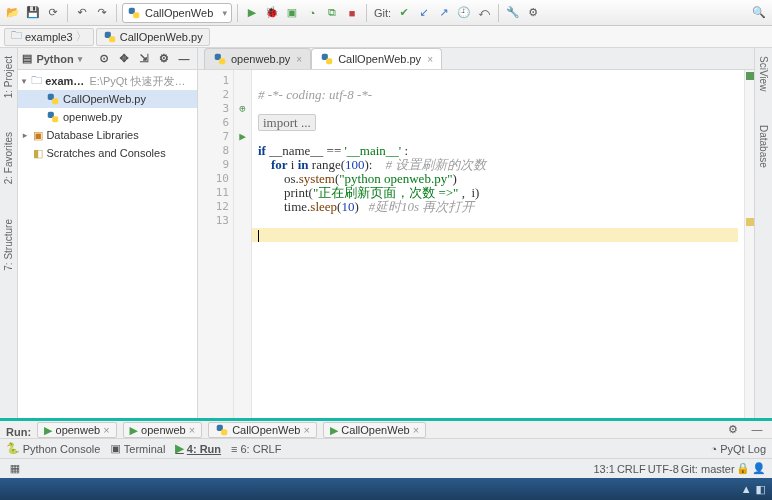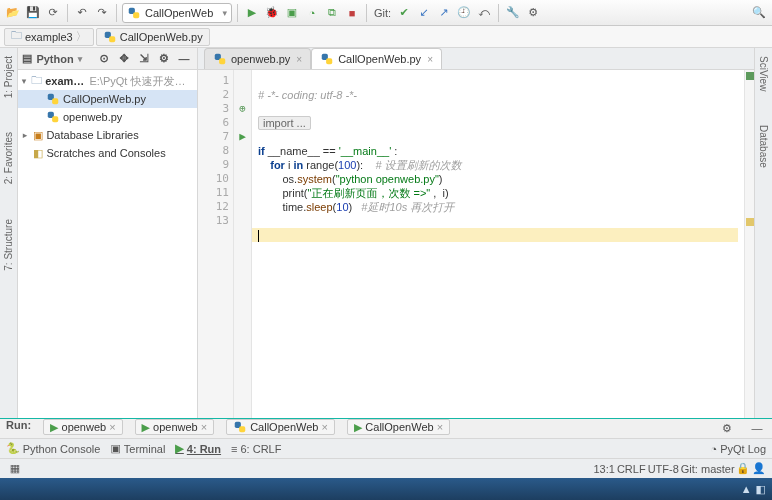--- a/index.html
+++ b/index.html
@@ -42,33 +42,33 @@
   .muted { color: #999; }
   
   .editor { flex: 1; display: flex; flex-direction: column; min-width: 0; background: #fff; }
   .etabs { height: 22px; background: #eceef0; border-bottom: 1px solid #d7d7d7; display: flex; align-items: flex-end; padding-left: 6px; gap: 0; }
   .etab { height: 21px; padding: 0 8px; display: flex; align-items: center; gap: 4px; border: 1px solid #ccc; border-bottom: none; background: #e4e4e4; border-top-left-radius: 4px; border-top-right-radius: 4px; }
   .etab.active { background: #fff; }
   .etab .close { color: #999; font-size: 10px; margin-left: 2px; }
   .codewrap { flex: 1; display: flex; min-height:0; position: relative; }
   .lines { width: 36px; background: #f5f5f5; border-right: 1px solid #e4e4e4; text-align: right; padding: 4px 4px 0 0; color: #aaa; font-family: Consolas, monospace; font-size: 11px; line-height: 14px; position: relative; }
   .gmark { width: 18px; background: #f5f5f5; border-right: 1px solid #e4e4e4; padding-top: 4px; font-family: Consolas, monospace; font-size: 11px; line-height: 14px; color:#5c9a5c; text-align:center; }
-  .code { flex:1; padding: 4px 6px 0 6px; font-family: Liberation Sans, sans-serif; font-size: 11px; line-height: 14px; white-space: pre; position: relative; }
+  .code { flex:1; padding: 4px 6px 0 6px; font-family: Liberation Serif, serif; font-size: 13px; line-height: 14px; white-space: pre; position: relative; }
   .code .c-cm { color: #9e9e9e; font-style: italic; }
   .code .c-kw { color: #0b3f8f; font-weight: bold; }
   .code .c-fn { color: #7a3b00; }
   .code .c-str { color: #057a17; }
   .code .c-num { color: #1a3db0; }
   .code .hl { background: #fcefbf; display: block; margin-left:-6px; padding-left:6px; }
   .code .caret { display:inline-block; width:1px; height:12px; background:#000; vertical-align:middle; }
   .fold { background:#eee; border:1px solid #ccc; border-radius:2px; padding:0 4px; color:#666; }
   .err-stripe { width: 10px; background: #f5f5f5; border-left: 1px solid #e4e4e4; position: relative; }
   .err-stripe .sq { position:absolute; left:1px; width:8px; height:8px; }
   
-  .runbar { height: 20px; background: #f0f0f0; border-top: 1px solid #14b8a6; display: flex; align-items: flex-start; padding: 0 6px; gap: 12px; }
+  .runbar { height: 20px; background: #f0f0f0; border-top: 3px solid #14b8a6; display: flex; align-items: flex-end; padding: 0 6px; gap: 6px; }
   .runbar .lbl { font-weight: bold; color:#555; }
   .runtab { display: flex; align-items: center; gap: 3px; padding: 1px 6px; border: 1px solid #ccc; background:#f5f5f5; height:16px; border-radius:2px; }
   .runtab .x { color:#999; }
   .tools { height: 20px; background: #eceef0; border-top: 1px solid #d7d7d7; display: flex; align-items: center; padding: 0 6px; gap: 10px; }
   .tools .tool { display:flex; align-items:center; gap:3px; color:#555; cursor:pointer; font-size:11px; }
   .tools .tool.active { font-weight:bold; text-decoration: underline; }
   .tools .right { margin-left:auto; display:flex; align-items:center; gap:8px; }
   .status { height: 20px; background: #eceef0; border-top: 1px solid #d7d7d7; display: flex; align-items: center; padding: 0 6px; gap: 12px; color:#555; font-size:11px; }
   .status .right { margin-left:auto; display:flex; gap:2px; align-items:center; }
   .taskbar { height: 22px; background: linear-gradient(#2a5a8a,#1d3e60); display:flex; align-items:center; padding:0 6px; color:#cde; gap:6px; font-size:11px; }

